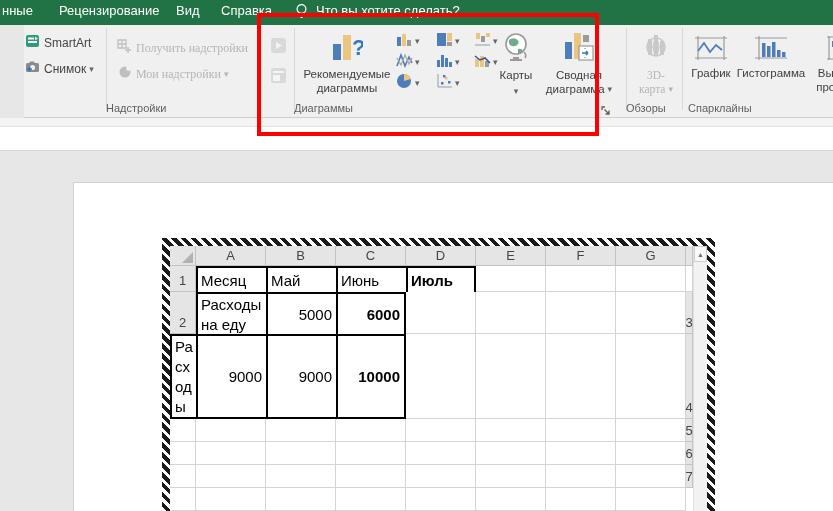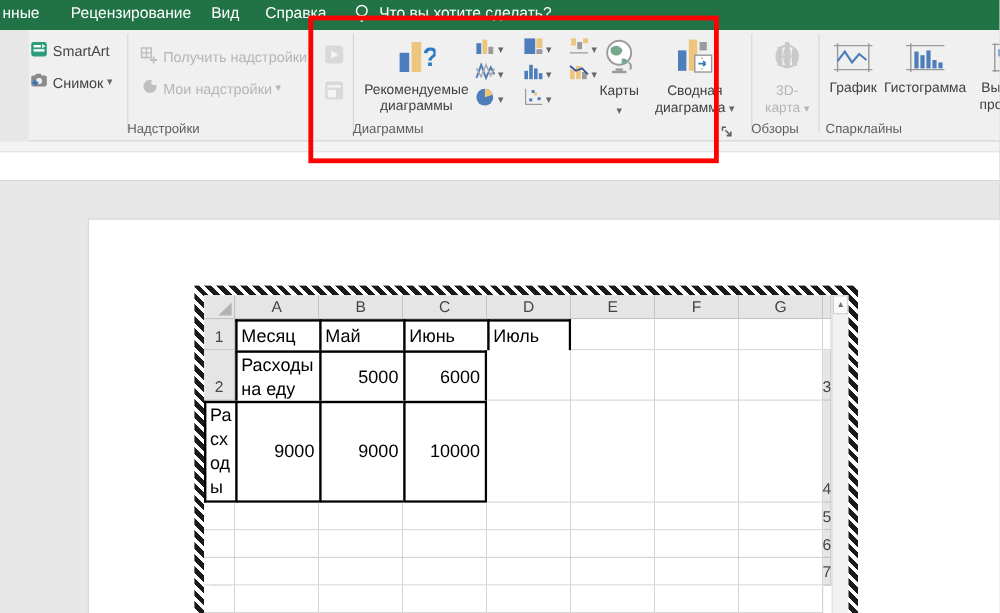--- a/index.html
+++ b/index.html
@@ -10,21 +10,21 @@
   .tabbar { position:absolute; left:0; top:0; width:833px; height:25px; background:#217346; }
   .tab { position:absolute; top:3px; font-size:13px; color:#fff; white-space:nowrap; cursor:default; }
   .bulb { position:absolute; left:295px; top:3px; }
 
   
   .ribbon { position:absolute; left:0; top:25px; width:833px; height:93px; background:#f1f0f0; border-bottom:1px solid #cfcfcf;margin-left:24px; }
   .rdivider { position:absolute; top:3px; height:82px; width:1px; background:#d8d8d8; }
   .grouplabel { position:absolute; top:77px; font-size:11px; color:#605f5d; white-space:nowrap; }
   .smallbtn { position:absolute; display:flex; align-items:center; font-size:12px; color:#444; white-space:nowrap; }
   .smallbtn .lbl { margin-left:4px; }
-  .disabled, .disabled .lbl, .disabled .arr { color:#b5b5b5 !important; }
+  .disabled, .disabled .lbl, .disabled .arr { color:#b5b5b5 !important;font-family:Liberation Serif, serif; }
   .arr { font-size:9px; color:#666; margin-left:3px; }
   .bigbtn { position:absolute; top:2px; height:90px; display:flex; flex-direction:column; align-items:center; font-size:11.5px; color:#3f3f3f; line-height:14px; text-align:center; }
   .bigbtn .ic { margin-top:4px; margin-bottom:2px; }
   .labelrow { display:flex; align-items:center; justify-content:center; white-space:nowrap; }
   .gridbtn { position:absolute; display:flex; align-items:center; height:18px; }
   .gridbtn .arr { margin-left:2px; }
   .launcher { position:absolute; left:577px; top:78px; width:12px; height:12px; }
 
   
   .strip1 { position:absolute; left:0; top:118px; width:833px; height:9px; background:#f5f4f4; border-bottom:1px solid #e2e2e2; }
@@ -44,21 +44,21 @@
            grid-template-rows:20px 26px 42px 85px 23px 23px 23px 23px; }
   .hd { background:#e5e5e5; border-right:1px solid #c3c3c3; border-bottom:1px solid #c3c3c3;
         color:#454545; font-size:13px; display:flex; align-items:center; justify-content:center; }
   .rowhd { align-items:flex-end; justify-content:center; padding-bottom:3px; }
   .corner { position:relative; }
   .corner-tri { position:absolute; right:2px; bottom:2px; width:0; height:0;
                 border-left:11px solid transparent; border-bottom:11px solid #b2b2b2; }
   .c { background:#fff; border-right:1px solid #d4d4d4; border-bottom:1px solid #d4d4d4; }
   .t { font-size:15px; color:#000; background:#fff; border-left:2px solid #000; border-top:2px solid #000;
        border-right:none; border-bottom:none; }
-  .t-r { border-right:2px solid #000; }
+  .t-r { border-right:2px solid #000;font-weight:bold; }
   .t-b { border-bottom:2px solid #000; }
   .t-txt { padding:1px 2px 0 3px; line-height:20px; overflow-wrap:break-word; word-break:break-word; }
   .t-one { display:flex; align-items:center; padding-left:3px; }
   .t-num { display:flex; align-items:center; justify-content:flex-end; padding-right:4px; }
   .vscroll { position:absolute; right:0; top:0; width:14px; height:100%; background:#f2f2f2; border-left:1px solid #e0e0e0; }
   .vs-up { width:13px; height:16px; background:#f9f9f9; border:1px solid #cfcfcf; color:#6f6f6f;
            font-size:7px; display:flex; align-items:center; justify-content:center; }
 
   
   .redrect { position:absolute; left:257px; top:13px; width:342px; height:123px;

